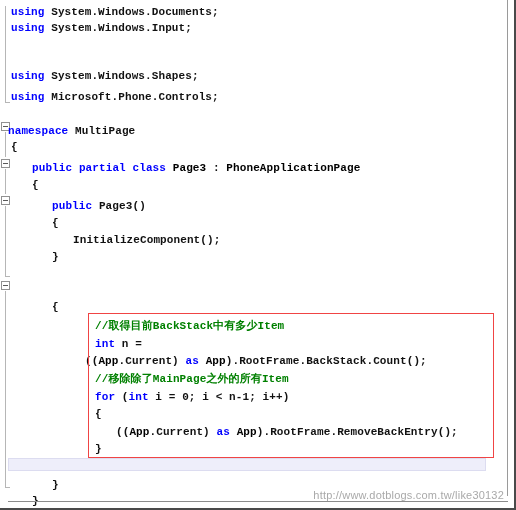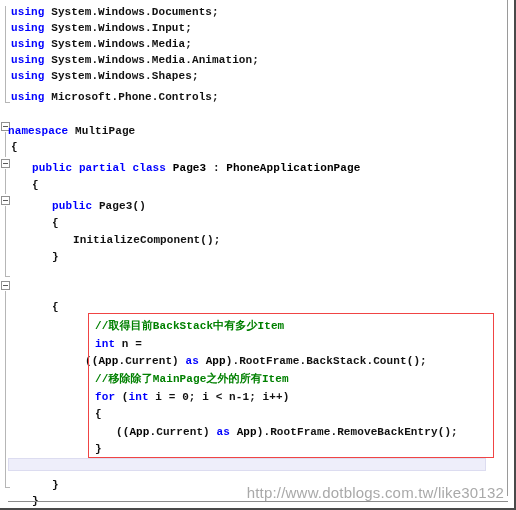--- a/index.html
+++ b/index.html
@@ -121,21 +121,21 @@
     height: 1px;
     background: #8c8c8c;
   }
 
   
   #watermark {
     position: absolute;
     right: 10px;
     bottom: 7px;
     font-family: "Liberation Sans", sans-serif;
-    font-size: 15px;
+    font-size: 11px;
     color: #a9a9a9;
     letter-spacing: 0.2px;
     white-space: nowrap;
   }
 </style>
 </head>
 <body>
 
 <div id="screenshot">
 
@@ -150,22 +150,20 @@
       <div class="fold-end" style="top: 487px;"></div>
       <div class="fold-box" style="top: 122px; left: 1px;"></div>
       <div class="fold-box" style="top: 159px; left: 1px;"></div>
       <div class="fold-box" style="top: 196px; left: 1px;"></div>
       <div class="fold-box" style="top: 281px; left: 1px;"></div>
     </div>
 
   <div id="code">
       <div class="ln" style="top: 4px; left: 11px;"><span class="kw">using</span><span class="pln"> System.Windows.Documents;</span></div>
       <div class="ln" style="top: 20px; left: 11px;"><span class="kw">using</span><span class="pln"> System.Windows.Input;</span></div>
-      <div class="ln" style="top: 36px; left: 11px;"><span class="kw">using</span><span class="pln"> System.Windows.Media;</span></div>
-      <div class="ln" style="top: 52px; left: 11px;"><span class="kw">using</span><span class="pln"> System.Windows.Media.Animation;</span></div>
       <div class="ln" style="top: 68px; left: 11px; text-align: right;"><span class="kw">using</span><span class="pln"> System.Windows.Shapes;</span></div>
       <div class="ln" style="top: 89px; left: 11px;"><span class="kw">using</span><span class="pln"> Microsoft.Phone.Controls;</span></div>
       <div class="ln" style="top: 123px; left: 8px;"><span class="kw">namespace</span><span class="pln"> MultiPage</span></div>
       <div class="ln" style="top: 139px; left: 11px;"><span class="pln">{</span></div>
       <div class="ln" style="top: 160px; left: 32px;"><span class="kw">public partial class</span><span class="pln"> </span><span class="type">Page3</span><span class="pln"> : </span><span class="type">PhoneApplicationPage</span></div>
       <div class="ln" style="top: 177px; left: 32px;"><span class="pln">{</span></div>
       <div class="ln" style="top: 198px; left: 52px;"><span class="kw">public</span><span class="pln"> Page3()</span></div>
       <div class="ln" style="top: 215px; left: 52px;"><span class="pln">{</span></div>
       <div class="ln" style="top: 232px; left: 73px;"><span class="pln">InitializeComponent();</span></div>
       <div class="ln" style="top: 249px; left: 52px;"><span class="pln">}</span></div>

